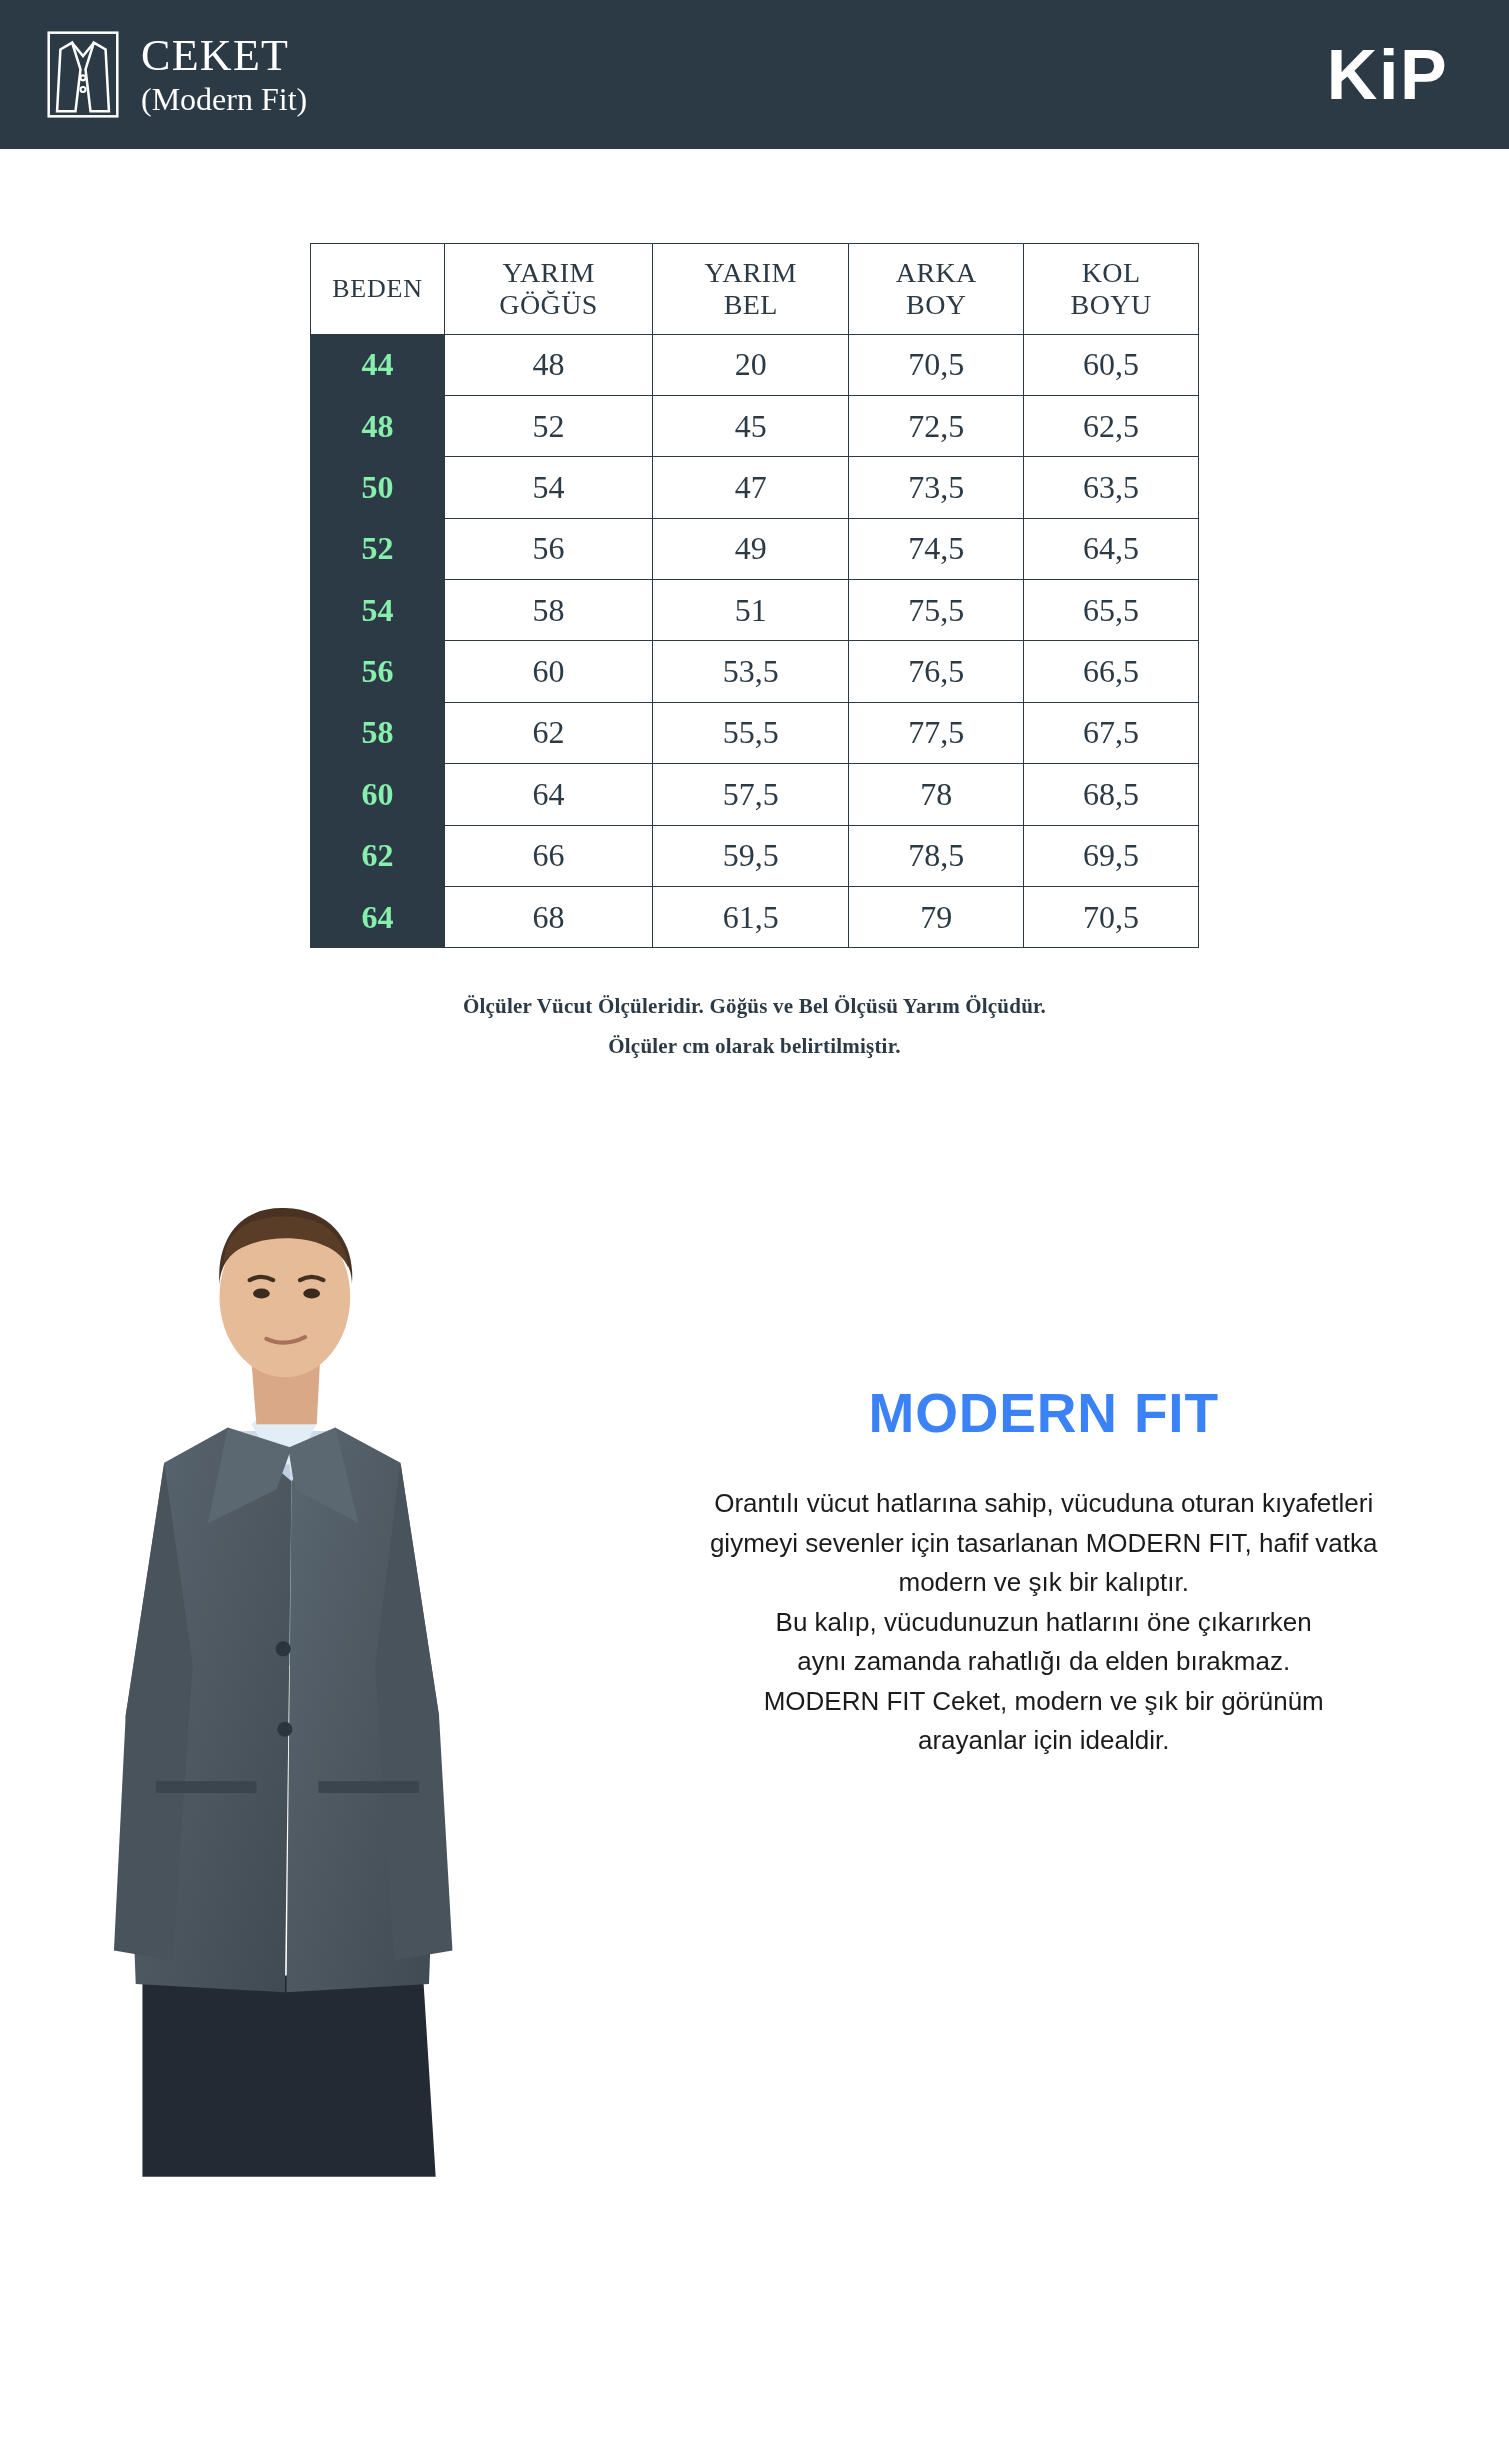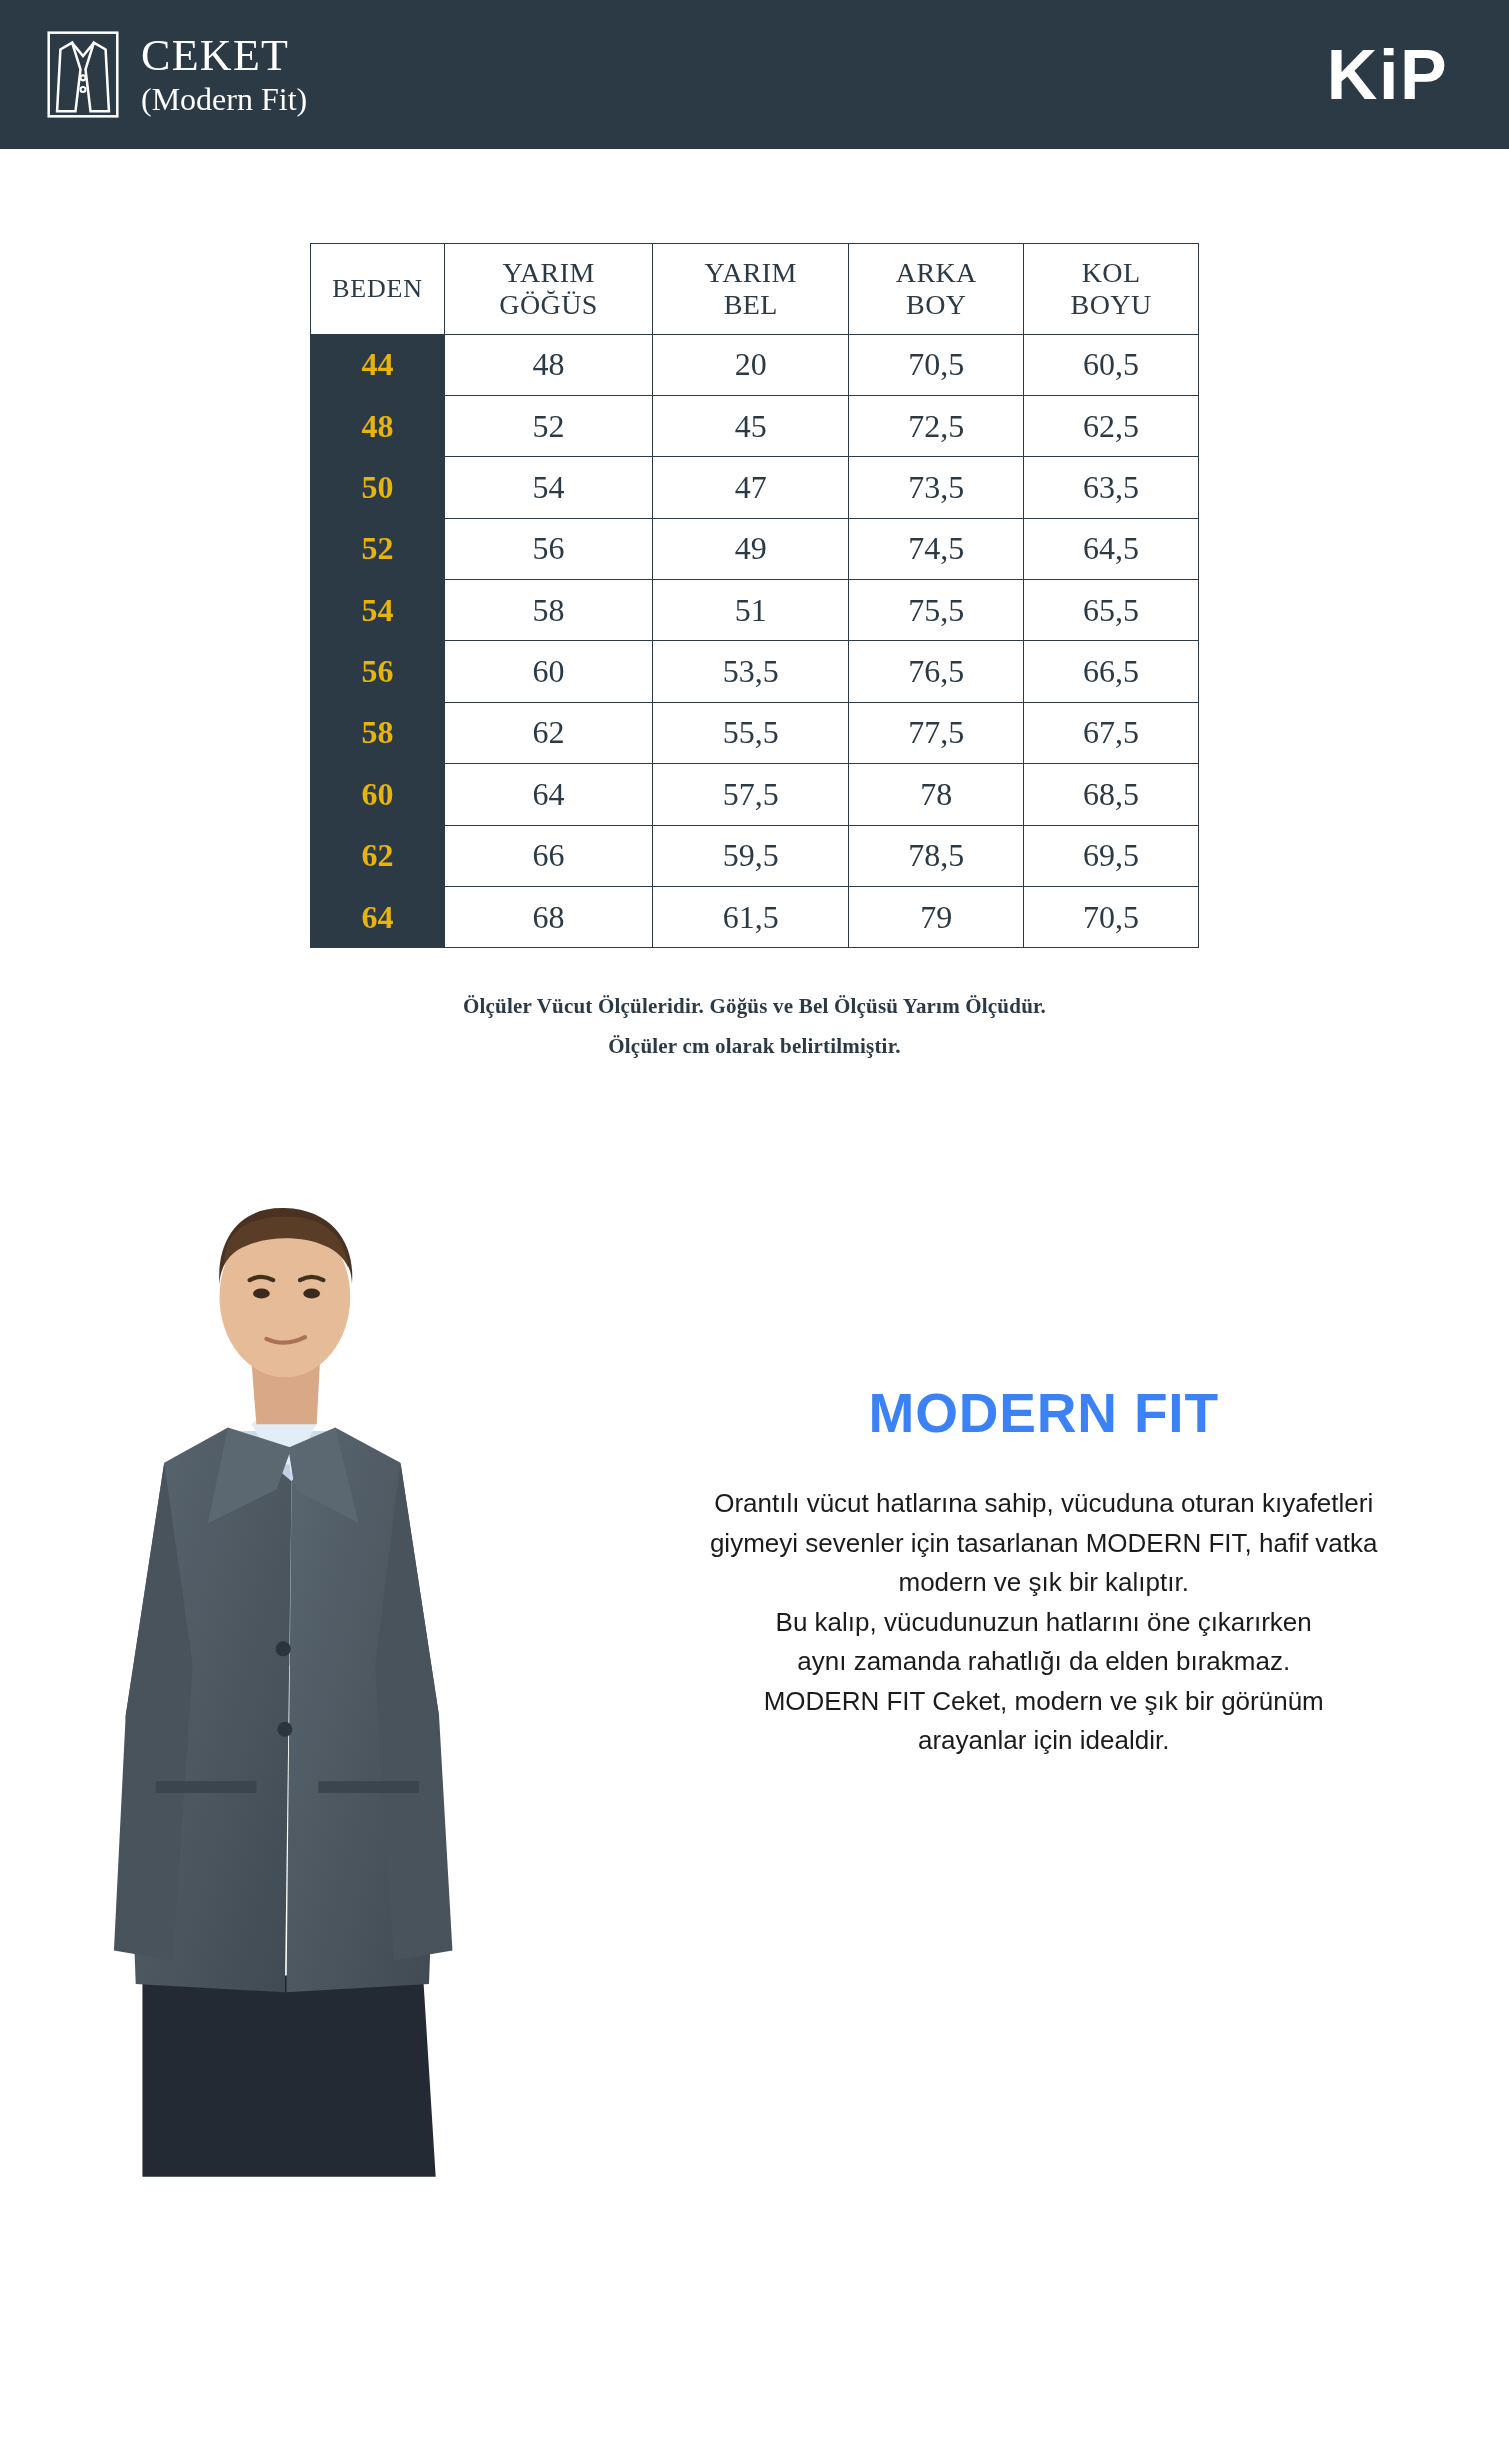--- a/index.html
+++ b/index.html
@@ -87,21 +87,21 @@
     padding: 13.4px 5px;
     line-height: 1.12;
     letter-spacing: 0.4px;
   }
   table.size-table thead th.beden-head {
     font-size: 26px;
     letter-spacing: 0.8px;
   }
   table.size-table td.size-cell {
     background: #2b3a45;
-    color: #eab308;
+    color: #86efac;
     font-weight: bold;
     font-size: 32px;
     padding: 11.7px 0;
     width: 134px;
   }
   table.size-table td.val {
     color: #2b3a45;
     font-size: 32px;
     padding: 11.7px 0;
   }

